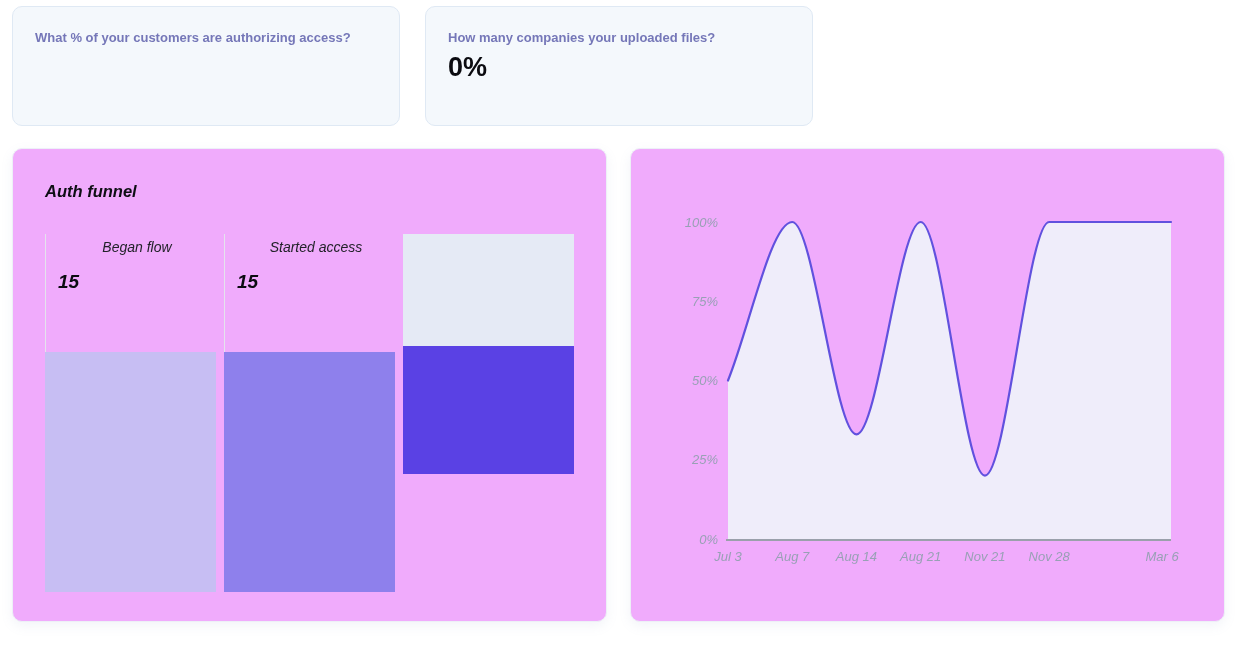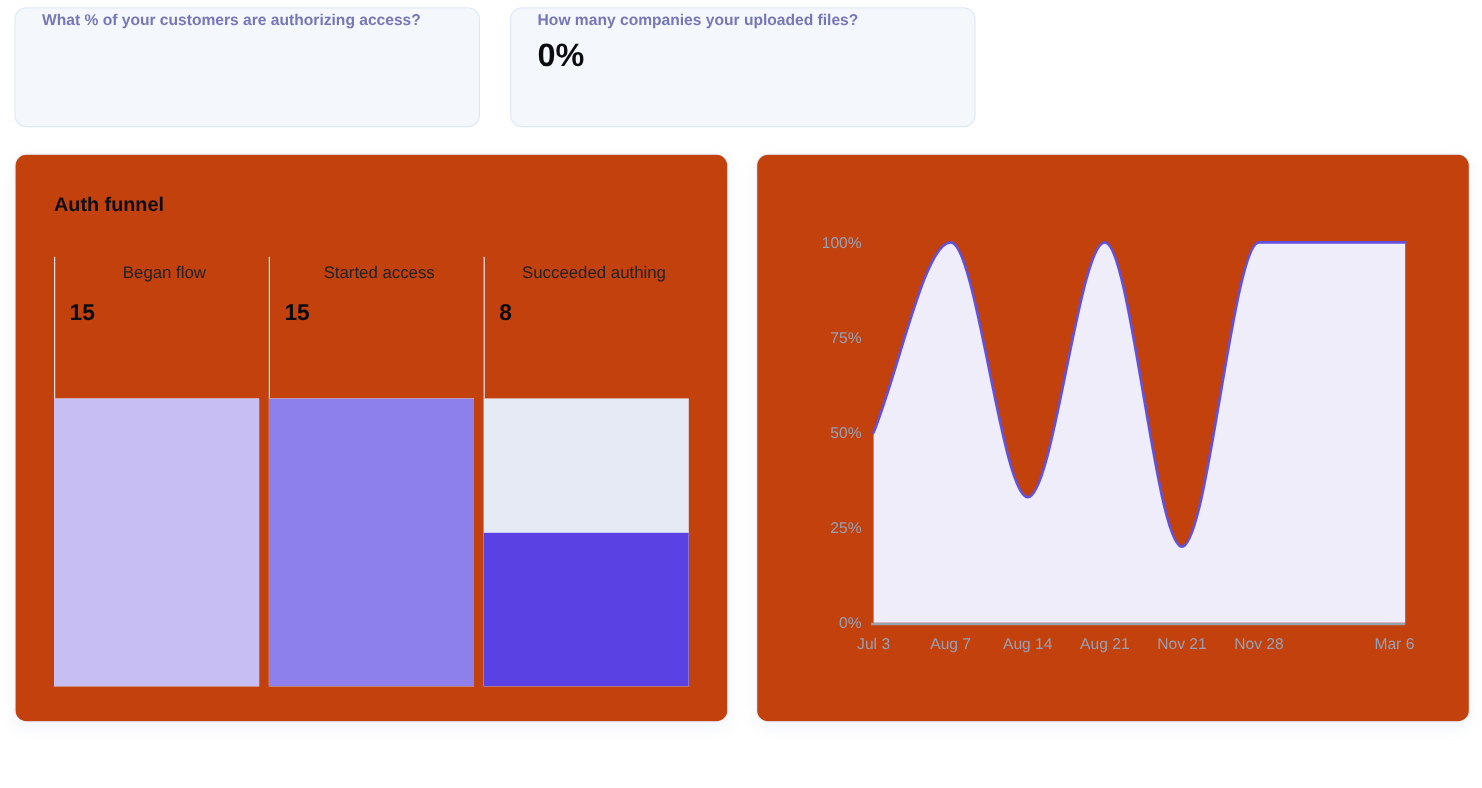--- a/index.html
+++ b/index.html
@@ -1,24 +1,24 @@
 <!DOCTYPE html>
 <html><head>
 <meta charset="utf-8">
 <style>
   html,body{margin:0;padding:0;}
   body{width:1235px;height:657px;background:#ffffff;font-family:"Liberation Sans",sans-serif;color:#101016;overflow:hidden;}
   .page{padding:6px 10px 0 12px;}
   .page-title{font-size:25px;font-weight:800;color:#0e0e14;margin:0 0 17px 0;letter-spacing:.2px;}
   .stats-row{display:flex;gap:25px;}
-  .stat-card{box-sizing:border-box;width:388px;height:100px;background:#f4f8fc;border:1px solid #dfe9f4;border-radius:10px;padding:2px 22px;}
+  .stat-card{box-sizing:border-box;width:388px;height:120px;background:#f4f8fc;border:1px solid #dfe9f4;border-radius:10px;padding:23px 22px;}
   .stat-question{font-size:13px;font-weight:600;color:#7577b8;}
   .stat-value{font-size:27px;font-weight:800;color:#0b0b10;margin-top:7px;}
   .cards-row{display:flex;gap:23px;margin-top:22px;}
-  .card{box-sizing:border-box;width:595px;height:474px;background:#c2410c;border:1px solid #edf0f7;border-radius:10px;box-shadow:0 4px 12px rgba(130,150,185,.10);padding:33px 32px 0 32px;}
+  .card{box-sizing:border-box;width:595px;height:474px;background:#f0abfc;border:1px solid #edf0f7;border-radius:10px;box-shadow:0 4px 12px rgba(130,150,185,.10);padding:33px 32px 0 32px;font-style:italic;}
   .card-title{font-size:16.5px;font-weight:700;color:#0e0e14;margin:0;}
   .funnel{display:flex;gap:8px;margin-top:33px;}
   .funnel-col{flex:1 1 0;min-width:0;}
   .funnel-head{box-sizing:border-box;height:118px;border-left:1px solid #e4e4ec;padding:5px 0 0 12px;}
   .funnel-label{font-size:14px;color:#222229;white-space:nowrap;text-align:center;}
   .funnel-value{font-size:19px;font-weight:800;color:#0b0b10;margin-top:16px;}
   .funnel-track{position:relative;height:240px;overflow:hidden;}
   .funnel-fill{position:absolute;left:0;right:0;bottom:0;}
   .chart-wrap{margin-top:24px;}
   .yt,.xt{font-size:13px;fill:#98a0b5;}
@@ -54,24 +54,20 @@
           <div class="funnel-col">
             <div class="funnel-head">
               <div class="funnel-label">Started access</div>
               <div class="funnel-value">15</div>
             </div>
             <div class="funnel-track" style="background: rgb(229, 234, 245);">
               <div class="funnel-fill" style="height: 100%; background: rgb(142, 128, 236);"></div>
             </div>
           </div>
           <div class="funnel-col">
-            <div class="funnel-head">
-              <div class="funnel-label">Succeeded authing</div>
-              <div class="funnel-value">8</div>
-            </div>
             <div class="funnel-track" style="background: rgb(229, 234, 245);">
               <div class="funnel-fill" style="height: 53.3333%; background: rgb(90, 65, 228);"></div>
             </div>
           </div>
         </div>
     </section>
 
     <section class="card">
       <div class="chart-wrap" id="completion-chart"><svg width="531" height="370" viewBox="0 0 531 370">
             <text class="yt" x="55" y="20.5" text-anchor="end">100%</text>

